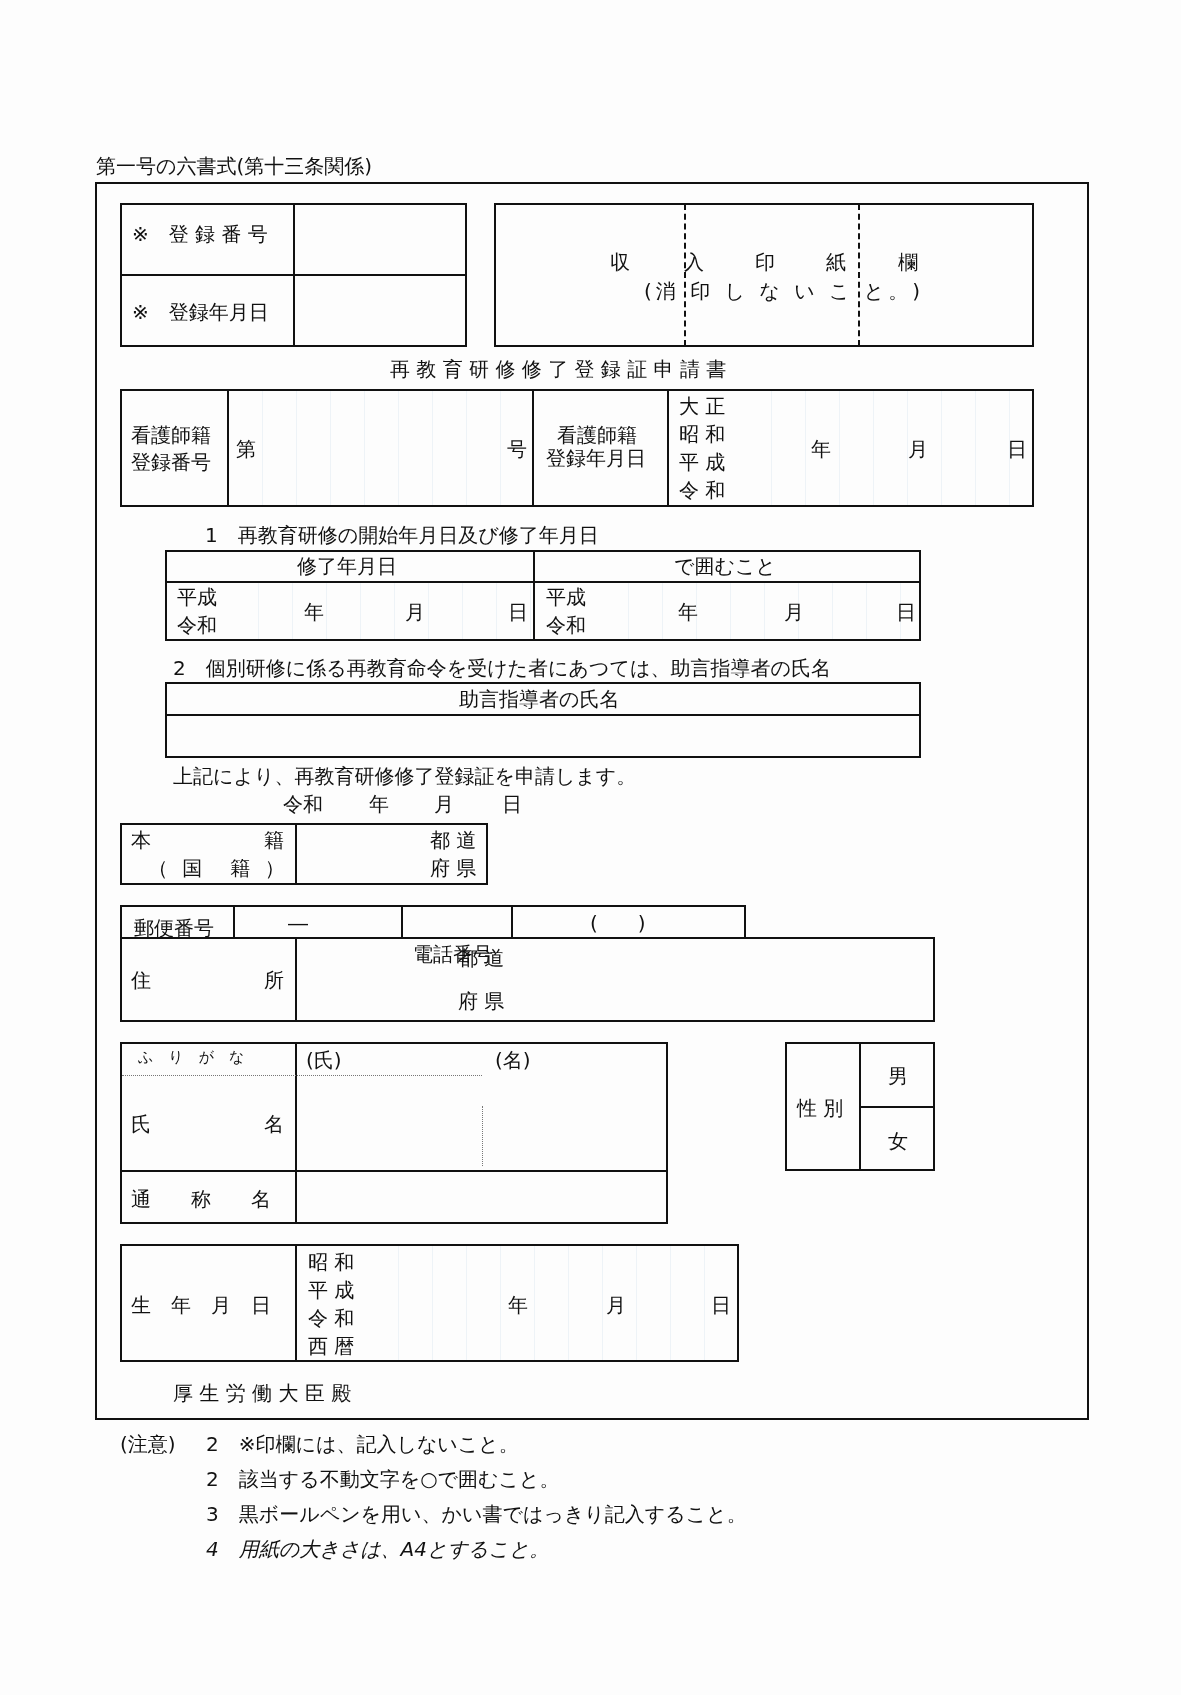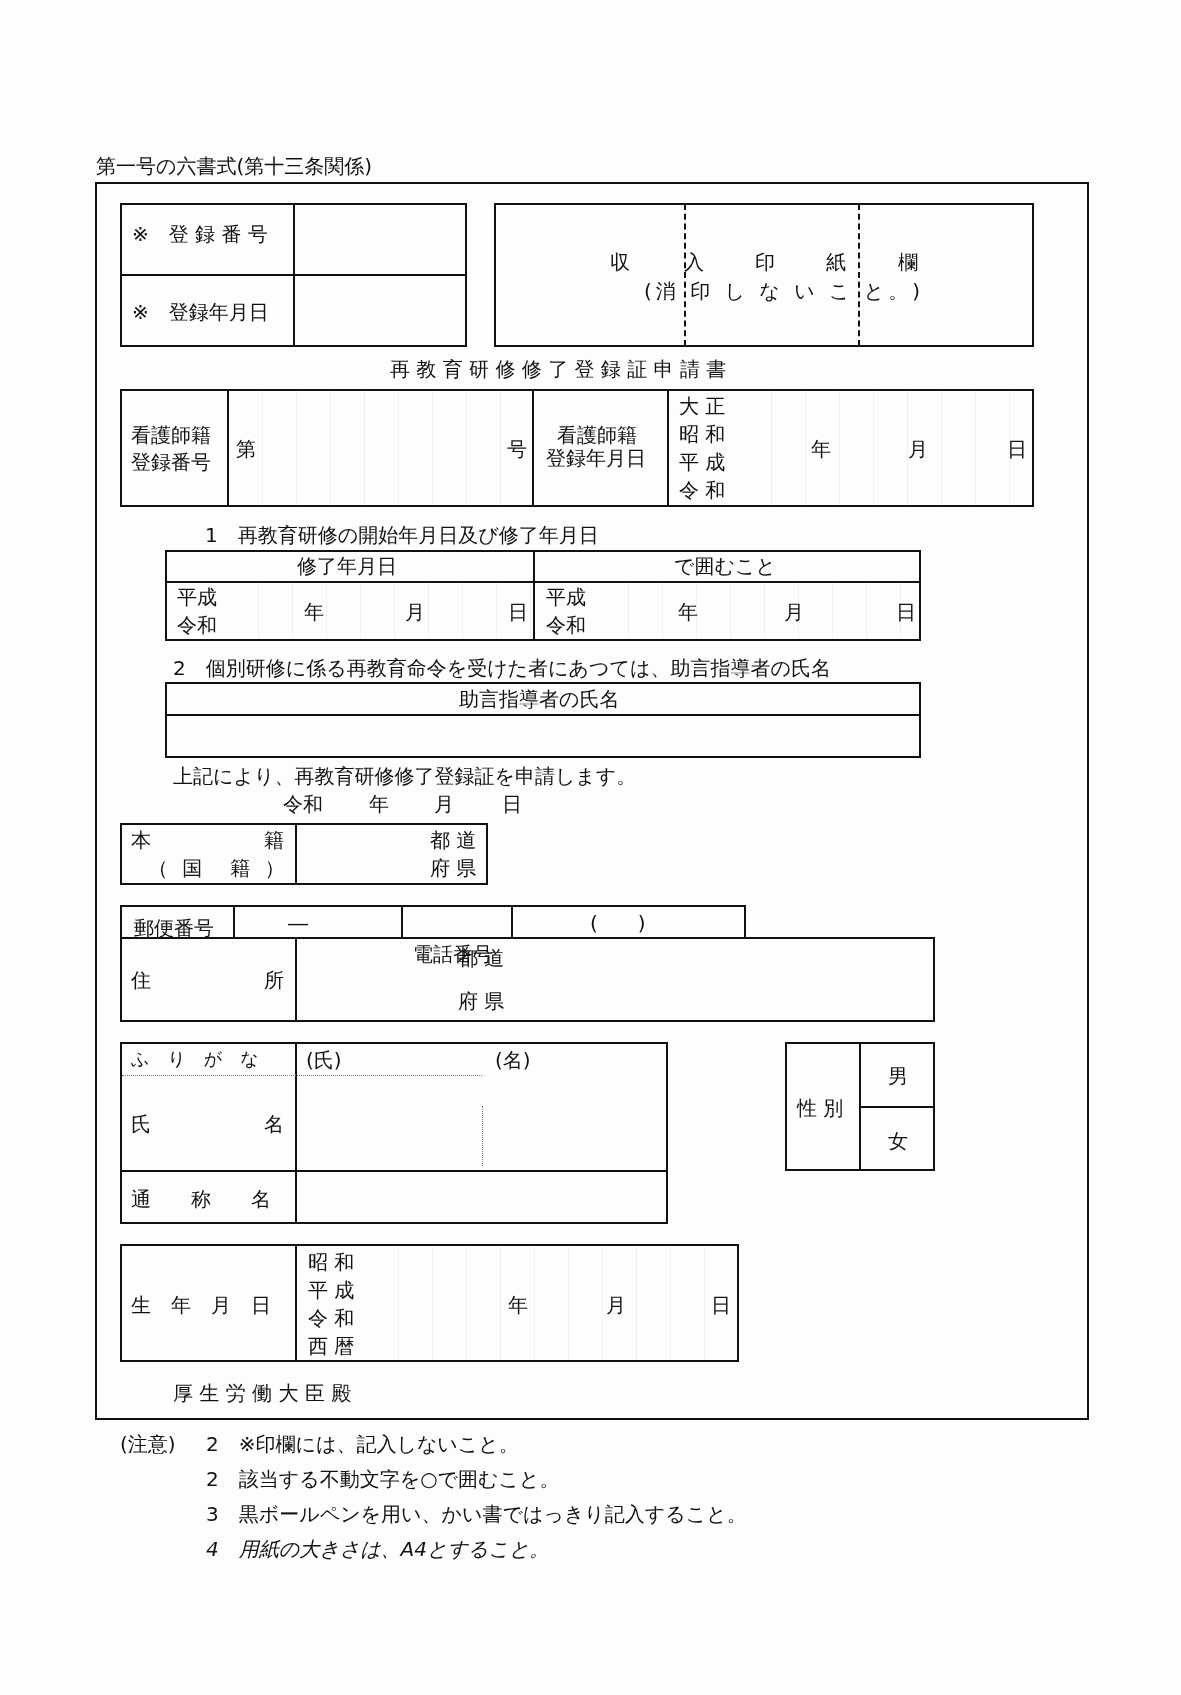--- a/index.html
+++ b/index.html
@@ -120,21 +120,21 @@
 <div class="t" style="left:264px;top:970px;">所</div>
 <div class="t" style="left:458px;top:948px;">都 道</div>
 <div class="t" style="left:458px;top:991px;">府 県</div>
 <div class="abs" style="left:520px;top:940px;width:412px;height:79px;"></div>
 
 <div class="box" style="left:120px;top:1042px;width:548px;height:182px;"></div>
 <div class="vl" style="left:295px;top:1042px;height:182px;"></div>
 <div class="doth" style="left:122px;top:1075px;width:360px;"></div>
 <div class="dotv" style="left:482px;top:1106px;height:60px;"></div>
 <div class="hl" style="left:120px;top:1170px;width:548px;"></div>
-<div class="t" style="left:131px;top:1050px;font-size:18px;">ふ　り　が　な</div>
+<div class="t" style="left:138px;top:1050px;font-size:15px;">ふ　り　が　な</div>
 <div class="t" style="left:306px;top:1050px;">(氏)</div>
 <div class="t" style="left:495px;top:1050px;">(名)</div>
 <div class="abs" style="left:350px;top:1045px;width:315px;height:28px;"></div>
 <div class="t" style="left:131px;top:1114px;">氏</div>
 <div class="t" style="left:264px;top:1114px;">名</div>
 <div class="abs" style="left:298px;top:1080px;width:182px;height:88px;"></div>
 <div class="abs" style="left:485px;top:1080px;width:180px;height:88px;"></div>
 <div class="t" style="left:131px;top:1189px;">通　　称　　名</div>
 <div class="abs" style="left:298px;top:1173px;width:367px;height:48px;"></div>
 

